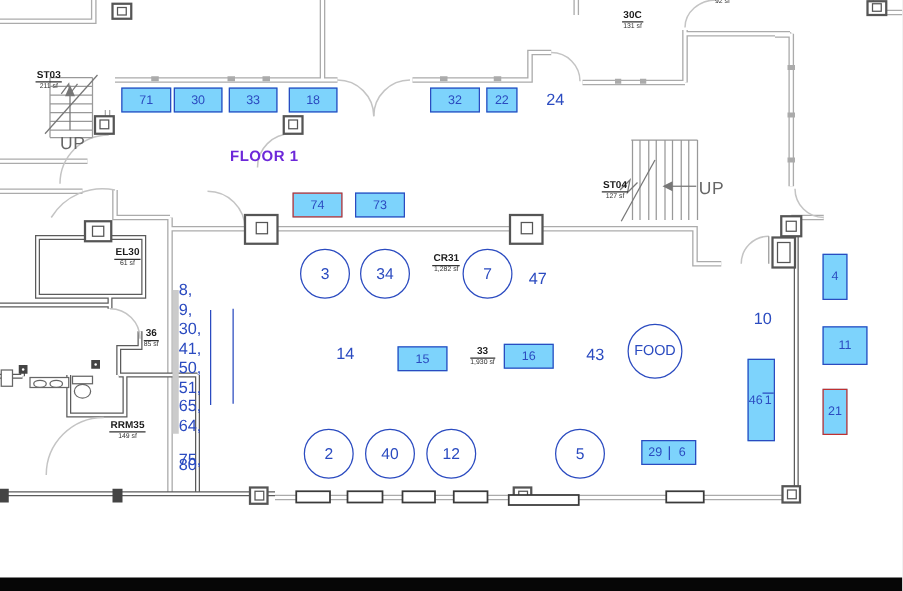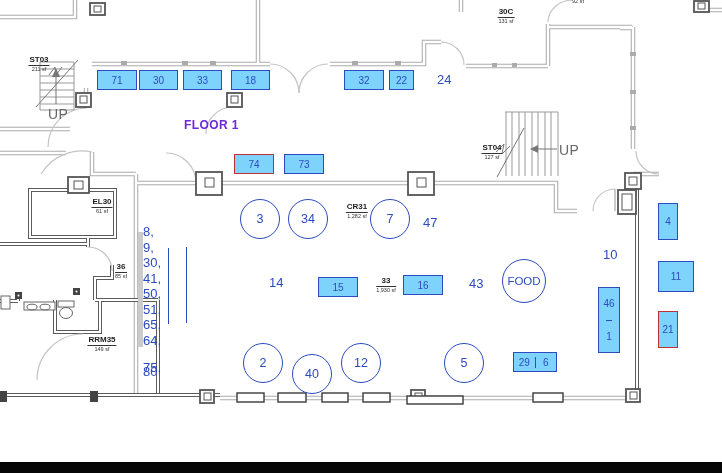--- a/index.html
+++ b/index.html
@@ -20,21 +20,21 @@
   .tick{fill:#ababab;}
   .winr{fill:#fff;stroke:#3a3a3a;stroke-width:1.4;}
   .post{fill:#444;}
   .fx{fill:#fff;stroke:#666;stroke-width:1;}
   .bx{position:absolute;box-sizing:border-box;border:1.5px solid #2B4BC0;background:#7dd3fc;
       color:#2B4BC0;font-size:10px;display:flex;align-items:center;justify-content:center;}
   .bx.red{border-color:#C13030;}
   .pair{display:flex;padding:0;}
   .pair .cell{flex:1;display:flex;align-items:center;justify-content:center;}
   .pair .cell + .cell{border-left:1.5px solid #2B4BC0;}
-  .vstack{flex-direction:column;}
+  .vstack{flex-direction:row;}
   .vstack .cell + .cell{border-left:none;border-top:1.5px solid #2B4BC0;}
   .circ{position:absolute;box-sizing:border-box;border:1.4px solid #2B4BC0;border-radius:50%;
         color:#2B4BC0;font-size:12.5px;display:flex;align-items:center;justify-content:center;background:transparent;}
   .mk{position:absolute;color:#2B4BC0;font-size:13px;}
   .floor-title{position:absolute;left:136px;top:118px;color:#6d28d9;font-weight:bold;
                font-size:12px;letter-spacing:.4px;margin-left:48px;}
   .rlabel{position:absolute;transform:translateX(-50%);text-align:center;color:#1c1c1c;white-space:nowrap;}
   .rname{display:block;font-weight:bold;font-size:8px;line-height:9px;border-bottom:.5px solid #333;padding:0 1px .5px;}
   .rarea{display:block;font-size:5.5px;line-height:7px;color:#333;}
   .rarea-only{position:absolute;transform:translateX(-50%);font-size:5.5px;color:#333;}
@@ -211,21 +211,21 @@
   </div>
 
   <div class="bx" style="left:658px;top:203px;width:20px;height:37px">4</div>
   <div class="bx" style="left:658px;top:261px;width:36px;height:31px">11</div>
   <div class="bx red" style="left:658px;top:311px;width:20px;height:37px">21</div>
 
   <div class="circ" style="left:240px;top:199px;width:40px;height:40px">3</div>
   <div class="circ" style="left:288px;top:199px;width:40px;height:40px">34</div>
   <div class="circ" style="left:370px;top:199px;width:40px;height:40px">7</div>
   <div class="circ" style="left:243px;top:343px;width:40px;height:40px">2</div>
-  <div class="circ" style="left:292px;top:354px;width:40px;height:40px">40</div>
+  <div class="circ" style="left:292px;top:343px;width:40px;height:40px">40</div>
   <div class="circ" style="left:341px;top:343px;width:40px;height:40px">12</div>
   <div class="circ" style="left:444px;top:343px;width:40px;height:40px">5</div>
   <div class="circ" style="left:502px;top:259px;width:44px;height:44px;font-size:11.5px">FOOD</div>
 
   <div class="mk" style="left:437px;top:72px">24</div>
   <div class="mk" style="left:423px;top:215px">47</div>
   <div class="mk" style="left:269px;top:275px">14</div>
   <div class="mk" style="left:469px;top:276px">43</div>
   <div class="mk" style="left:603px;top:247px">10</div>
 

